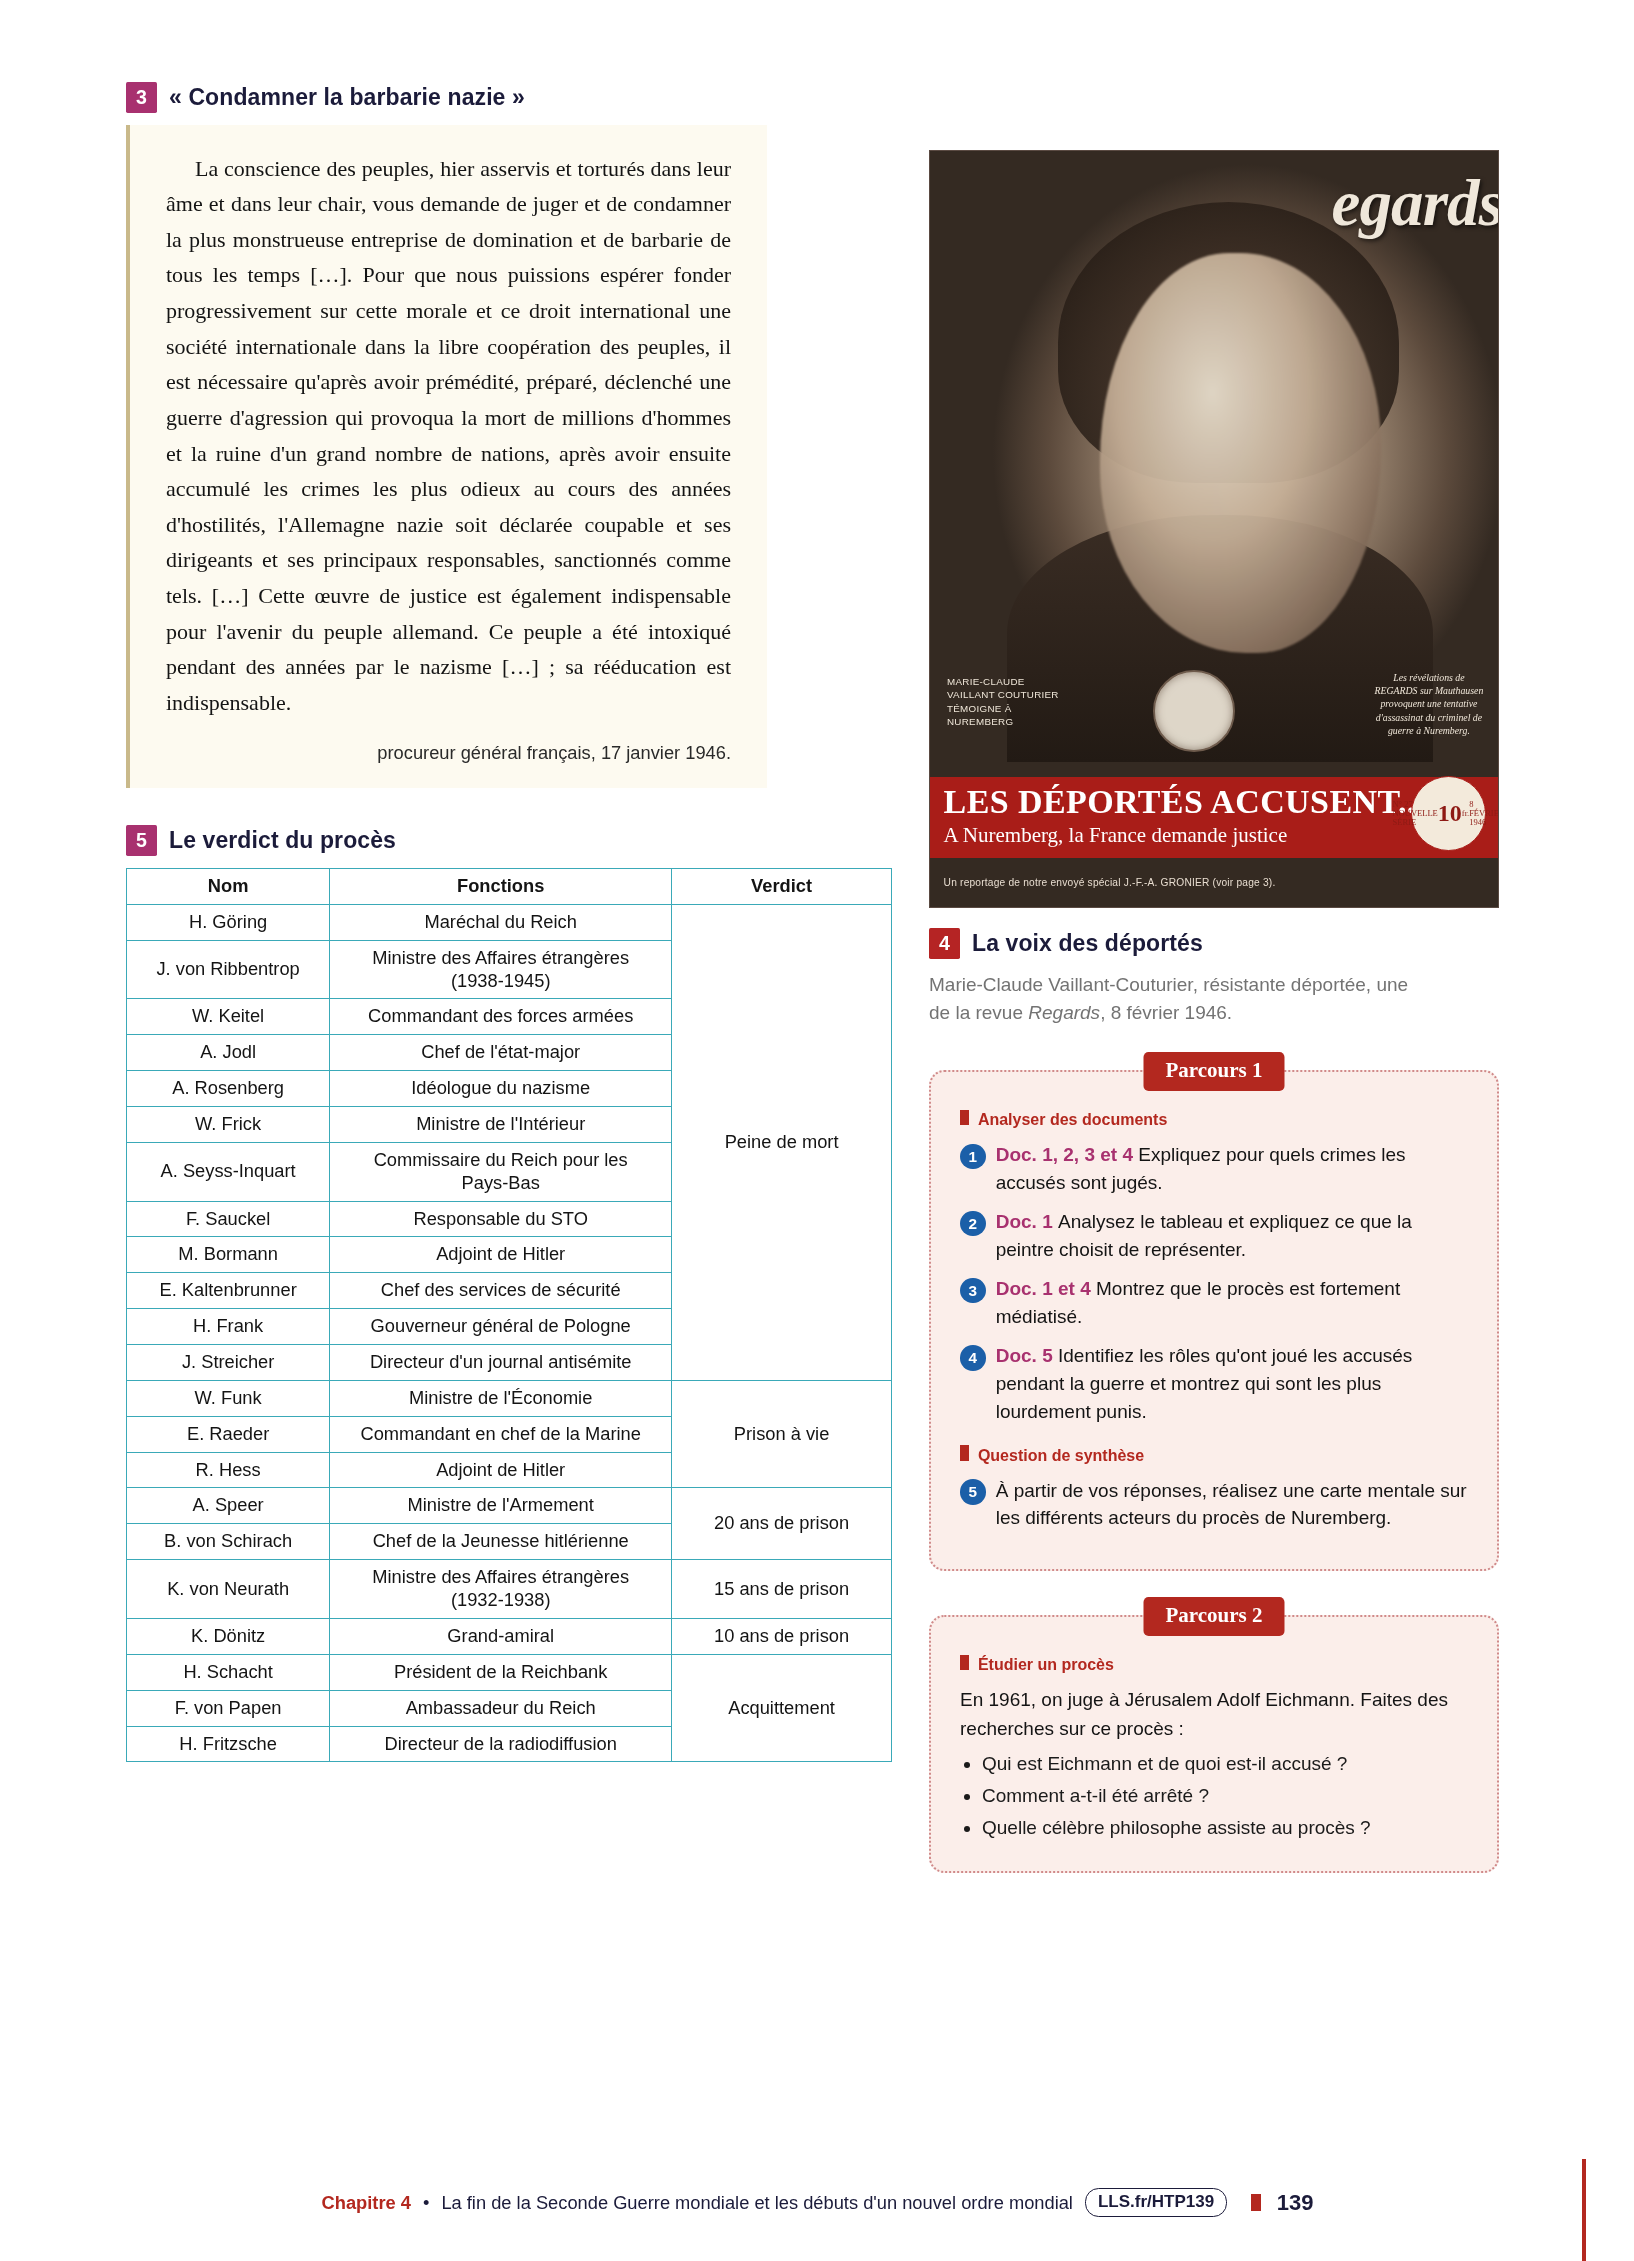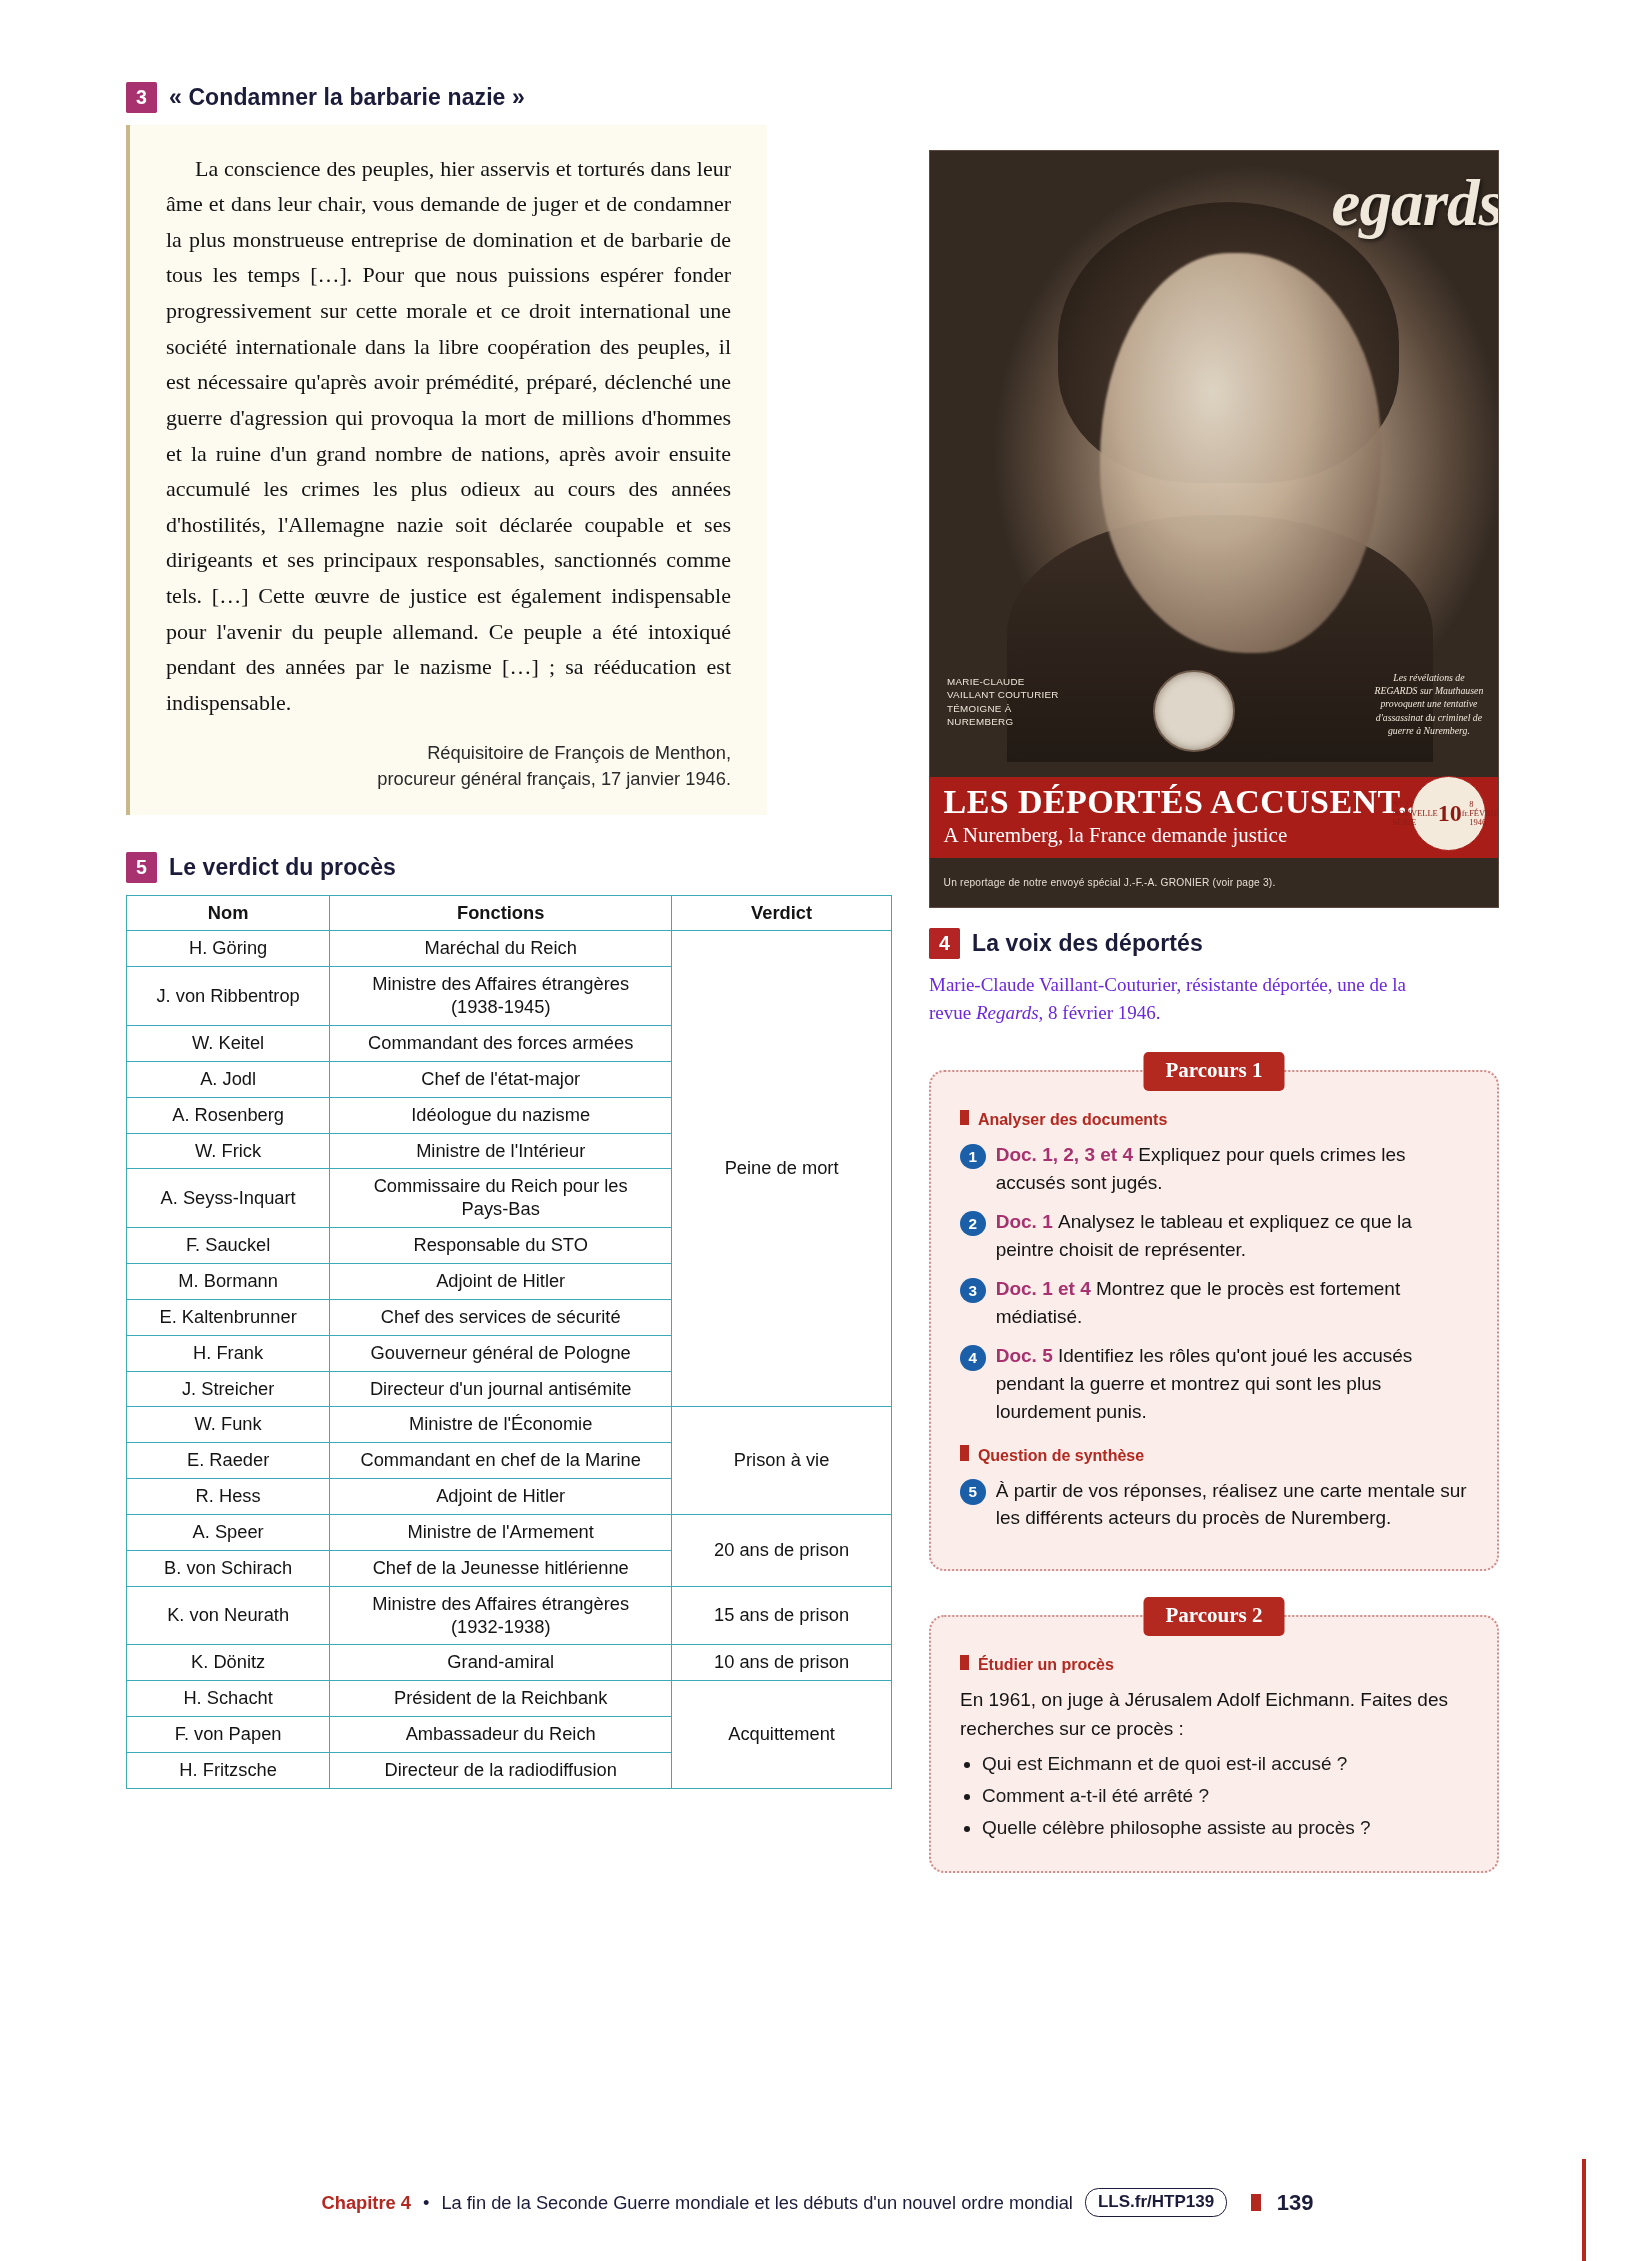--- a/index.html
+++ b/index.html
@@ -235,22 +235,21 @@
     background: rgba(238,230,216,0.92);
     border: 2.6px solid #6e5b4c;
     box-shadow: inset 0 0 8.5px rgba(80,60,45,.55);
   }
 
   
   .caption {
     margin-top: 10.2px;
     font-size: 19px;
     line-height: 1.45;
-    color: #6d28d9;
-    font-family: Liberation Serif, serif;
+    color: #737373;
   }
   .caption i { font-style: italic; }
 
   
   .table-wrap {
     margin-top: 6.8px;
     width: 766px;
   }
   table.verdict {
     border-collapse: collapse;
@@ -411,21 +410,20 @@
   <div class="col-left">
 
     <div class="doc-head">
       <div class="doc-num">3</div>
       <div class="doc-title">« Condamner la barbarie nazie »</div>
     </div>
 
     <div class="quote-box">
       <div class="quote-text"><span class="indent"></span><span>La conscience des peuples, hier asservis et torturés dans leur âme et dans leur chair, vous demande de juger et de condamner la plus monstrueuse entreprise de domination et de barbarie de tous les temps […]. Pour que nous puissions espérer fonder progressivement sur cette morale et ce droit international une société internationale dans la libre coopération des peuples, il est nécessaire qu'après avoir prémédité, préparé, déclenché une guerre d'agression qui provoqua la mort de millions d'hommes et la ruine d'un grand nombre de nations, après avoir ensuite accumulé les crimes les plus odieux au cours des années d'hostilités, l'Allemagne nazie soit déclarée coupable et ses dirigeants et ses principaux responsables, sanctionnés comme tels. […] Cette œuvre de justice est également indispensable pour l'avenir du peuple allemand. Ce peuple a été intoxiqué pendant des années par le nazisme […] ; sa rééducation est indispensable.</span></div>
       <div class="quote-src">
-        <div>Réquisitoire de François de Menthon,</div>
         <div>procureur général français, 17 janvier 1946.</div>
       </div>
     </div>
 
     <div class="doc-head" style="margin-top:37px;">
       <div class="doc-num">5</div>
       <div class="doc-title">Le verdict du procès</div>
     </div>
 
     <div class="table-wrap">

